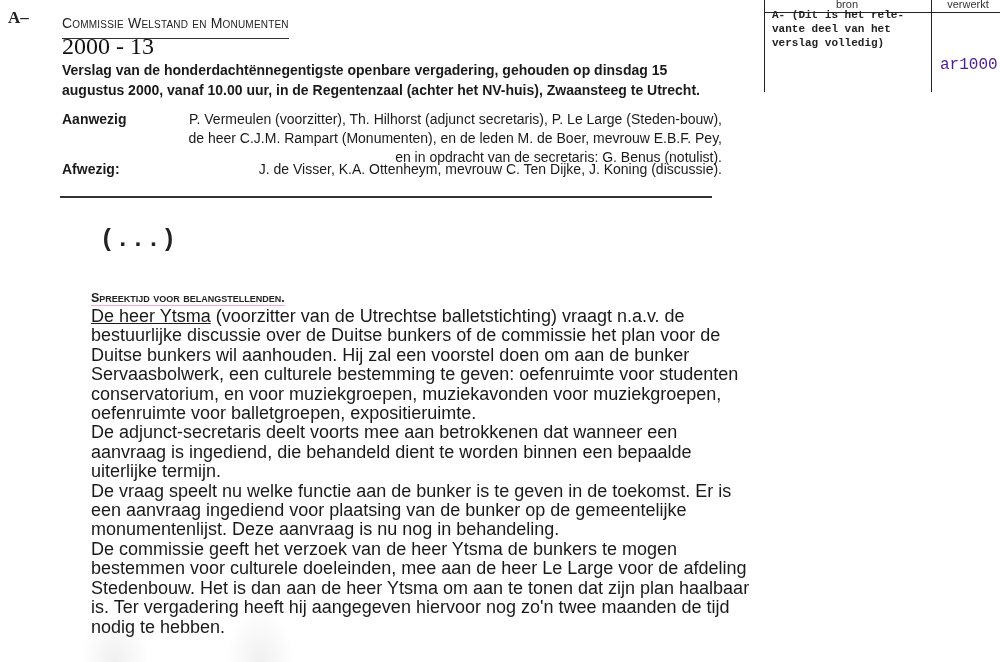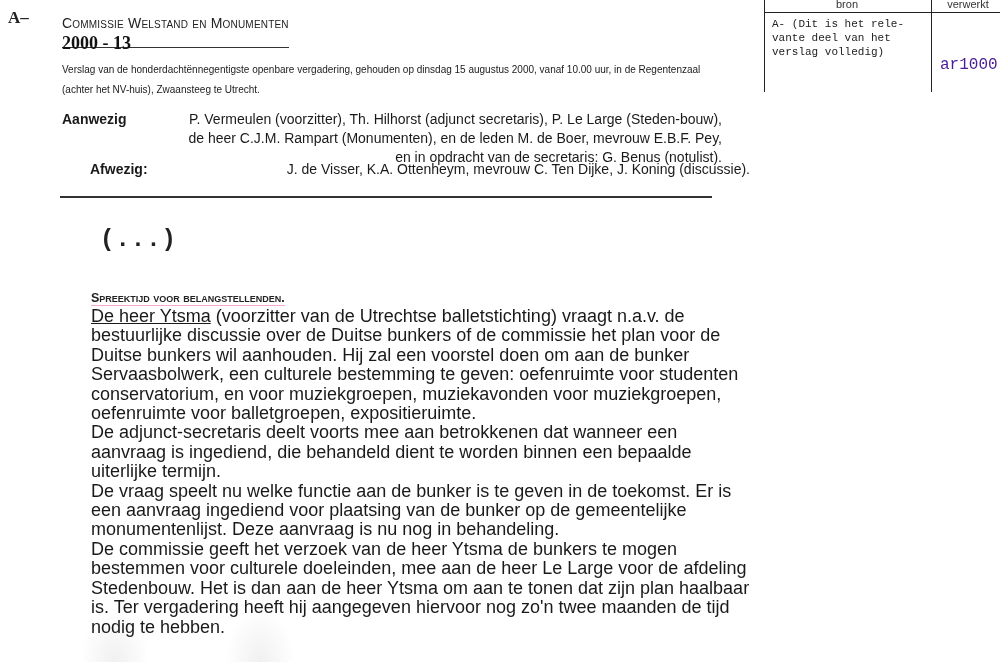--- a/index.html
+++ b/index.html
@@ -8,28 +8,28 @@
     background:#ffffff; color:#1a1a1a;
     font-family:"Liberation Sans", sans-serif;
   }
   .abs { position:absolute; }
   .corner-mark {
     left:8px; top:8px; font-family:"Liberation Serif", serif; font-weight:bold;
     font-size:17px; color:#222;
   }
   .org-title {
     left:62px; top:15px; font-size:14px; color:#222; letter-spacing:0.2px;
-    border-bottom:1px solid #333; padding-bottom:16px; font-variant:small-caps;
+    border-bottom:1px solid #333; padding-bottom:7px; font-variant:small-caps;
   }
   .report-no {
-    left:62px; top:33px; font-family:"Liberation Serif", serif; font-weight:bold;
-    font-size:18px; color:#111;
+    left:62px; top:33px; font-family:"Liberation Serif", serif; font-weight:normal;
+    font-size:24px; color:#111;
   }
   .intro {
-    left:62px; top:60px; width:660px; font-size:10px; line-height:20px;
+    left:62px; top:60px; width:660px; font-size:14px; line-height:20px;font-weight:bold;
   }
   .attend { left:62px; width:660px; font-size:14px; line-height:19px;text-align:right; }
   .attend .label { position:absolute; left:0; top:0; font-weight:bold; }
   .attend .value { margin-left:110px; }
   .rule { left:60px; top:196px; width:652px; height:0; border-top:2px solid #333; }
   .ellipsis {
     left:100px; top:226px; font-family:"Liberation Mono", monospace; font-size:24px;
     font-weight:bold; color:#222; letter-spacing:1px;
   }
   .section-title {
@@ -40,22 +40,22 @@
   .body p { margin:0; }
   .speaker { text-decoration:underline; }
 
   
   .side-table { left:764px; top:-2px; width:240px; height:94px; }
   .st-col-l { position:absolute; left:0; top:0; width:166px; height:94px; border-left:1.5px solid #222; border-right:1.5px solid #222; }
   .st-hline { position:absolute; left:0; top:14px; width:240px; border-top:1.5px solid #222; }
   .st-h1 { position:absolute; left:0; top:0; width:166px; text-align:center; font-size:11px; color:#333; }
   .st-h2 { position:absolute; left:168px; top:0; width:72px; text-align:center; font-size:11px; color:#333; }
   .st-note {
-    position:absolute; left:8px; top:19px; width:160px;
-    font-family:"Liberation Mono", monospace; font-weight:normal; font-size:11px;
+    position:absolute; left:8px; top:10px; width:160px;
+    font-family:"Liberation Mono", monospace; font-weight:bold; font-size:11px;
     line-height:14px; color:#222; white-space:pre;
   }
   .st-code {
     position:absolute; left:176px; top:58px;
     font-family:"Liberation Mono", monospace; font-size:16px; color:#4c1d95;
   }
   .smudge {
     position:absolute; bottom:0; width:70px; height:55px;
     background:radial-gradient(ellipse at 50% 100%, rgba(0,0,0,0.06), rgba(0,0,0,0) 70%);
   }
@@ -67,21 +67,21 @@
 
 <div class="abs org-title">Commissie Welstand en Monumenten</div>
 <div class="abs report-no">2000 - 13</div>
 
 <div class="abs intro">Verslag van de honderdachtënnegentigste openbare vergadering, gehouden op dinsdag 15 augustus 2000, vanaf 10.00 uur, in de Regentenzaal (achter het NV-huis), Zwaansteeg te Utrecht.</div>
 
 <div class="abs attend" style="top:110px;">
   <span class="label">Aanwezig</span>
   <div class="value">P. Vermeulen (voorzitter), Th. Hilhorst (adjunct secretaris), P. Le Large (Steden-bouw), de heer C.J.M. Rampart (Monumenten), en de leden M. de Boer, mevrouw E.B.F. Pey, en in opdracht van de secretaris: G. Benus (notulist).</div>
 </div>
-<div class="abs attend" style="top:160px;margin-left:28px;">
+<div class="abs attend" style="top:160px;">
   <span class="label">Afwezig:</span>
   <div class="value">J. de Visser, K.A. Ottenheym, mevrouw C. Ten Dijke, J. Koning (discussie).</div>
 </div>
 
 <div class="abs rule"></div>
 
 <div class="abs ellipsis">(...)</div>
 
 <div class="abs section-title">Spreektijd voor belangstellenden.</div>
 

